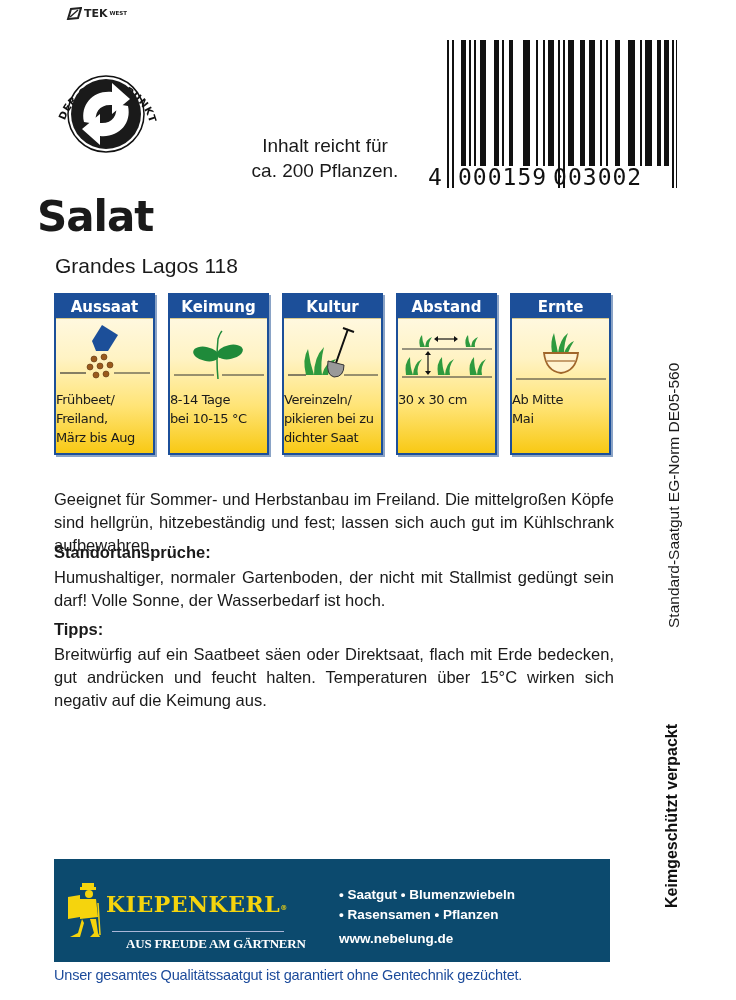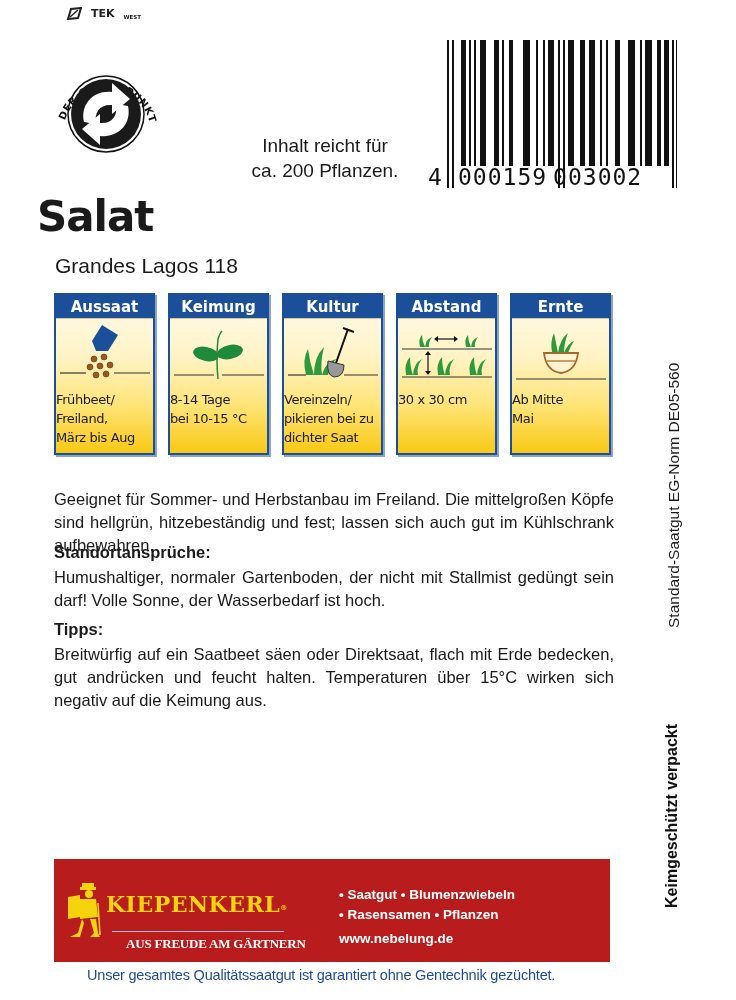--- a/index.html
+++ b/index.html
@@ -1,19 +1,19 @@
 <!DOCTYPE html>
 <html><head>
 <meta charset="utf-8">
 <style>
   * { box-sizing: border-box; margin: 0; padding: 0; }
   html, body { width: 736px; height: 1000px; background: #ffffff; overflow: hidden; }
   body { position: relative; font-family: "Liberation Sans", sans-serif; color: #1a1a1a; }
 
-  .tek { position: absolute; left: 66px; top: 7px; display: flex; align-items: flex-end; gap: 9px; }
+  .tek { position: absolute; left: 66px; top: 7px; display: flex; align-items: flex-start; gap: 2px; }
   .tek-leaf { width: 16px; height: 13px; }
   .tek-main { font-family: "DejaVu Sans", sans-serif; font-weight: bold; font-size: 11px; color: #222; }
   .tek-sub { font-family: "DejaVu Sans", sans-serif; font-weight: bold; font-size: 5.5px; color: #222; margin-top: 3px; }
 
   .gruene-punkt { position: absolute; left: 50px; top: 52px; width: 112px; height: 104px; }
 
   .inhalt { position: absolute; left: 230px; top: 133px; width: 190px; text-align: center; font-size: 19px; line-height: 25px; color: #1a1a1a; }
 
   .barcode { position: absolute; left: 447px; top: 40px; width: 230px; height: 148px; }
   .barcode-num { position: absolute; left: 428px; top: 164px; width: 260px; font-family: "DejaVu Sans Mono", monospace; font-size: 23px; letter-spacing: 0px; color: #111; display: flex; }
@@ -31,30 +31,30 @@
   .box-ill svg { position: absolute; left: 0; top: 0; width: 97px; height: 68px; }
   .box-text { font-family: "DejaVu Sans", sans-serif; font-size: 13px; line-height: 19px; text-align: left; color: #1a1a1a; padding-top: 3px; letter-spacing: -0.4px; }
 
   .desc { position: absolute; left: 54px; top: 488px; width: 560px; font-size: 16.5px; line-height: 23px; text-align: justify; color: #1a1a1a; }
   .section-head { position: absolute; left: 54px; font-weight: bold; font-size: 16.5px; color: #1a1a1a; text-align: center; }
   .section-body { position: absolute; left: 54px; width: 560px; font-size: 16.5px; line-height: 23px; text-align: justify; color: #1a1a1a; }
 
   .vert1 { position: absolute; left: 665px; top: 628px; transform-origin: left top; transform: rotate(-90deg); white-space: nowrap; font-size: 15.5px; color: #1a1a1a; }
   .vert2 { position: absolute; left: 663px; top: 908px; transform-origin: left top; transform: rotate(-90deg); white-space: nowrap; font-size: 16px; font-weight: bold; color: #111; }
 
-  .banner { position: absolute; left: 54px; top: 859px; width: 556px; height: 103px; background: #b91c1c; }
+  .banner { position: absolute; left: 54px; top: 859px; width: 556px; height: 103px; background: #0c4a6e; }
   .kp-figure { position: absolute; left: 12px; top: 22px; width: 38px; height: 60px; }
   .kp-name { position: absolute; left: 52px; top: 32px; font-family: "DejaVu Serif", serif; font-weight: bold; font-size: 22px; color: #f5d40d; letter-spacing: 0.5px; }
   .kp-reg { font-size: 7px; vertical-align: 2px; }
   .kp-line { position: absolute; left: 58px; top: 72px; width: 172px; height: 1px; background: #aab6d8; }
   .kp-tag { position: absolute; left: 72px; top: 77px; font-size: 13px; color: #ffffff; font-weight: bold; letter-spacing: -0.2px; font-family: Liberation Serif, serif; }
   .bn-items { position: absolute; left: 285px; top: 26px; color: #fff; font-weight: bold; font-size: 13.5px; line-height: 20px; }
   .bn-url { position: absolute; left: 285px; top: 72px; color: #fff; font-weight: bold; font-size: 13.5px; }
 
-  .footer { position: absolute; left: 54px; top: 967px; font-size: 14.5px; color: #1c4b9b; letter-spacing: -0.2px; margin-left: 33px; }
+  .footer { position: absolute; left: 54px; top: 967px; font-size: 14.5px; color: #1c4b9b; letter-spacing: -0.2px; }
 </style>
 </head>
 <body>
 
 <div class="tek">
   <svg class="tek-leaf" viewBox="0 0 16 13">
     <path d="M2 12 L5 2 L15 1 L12 11 Z" fill="none" stroke="#222" stroke-width="2"></path>
     <path d="M4 10 L12 3" stroke="#222" stroke-width="1.4"></path>
   </svg>
   <span class="tek-main">TEK</span>

